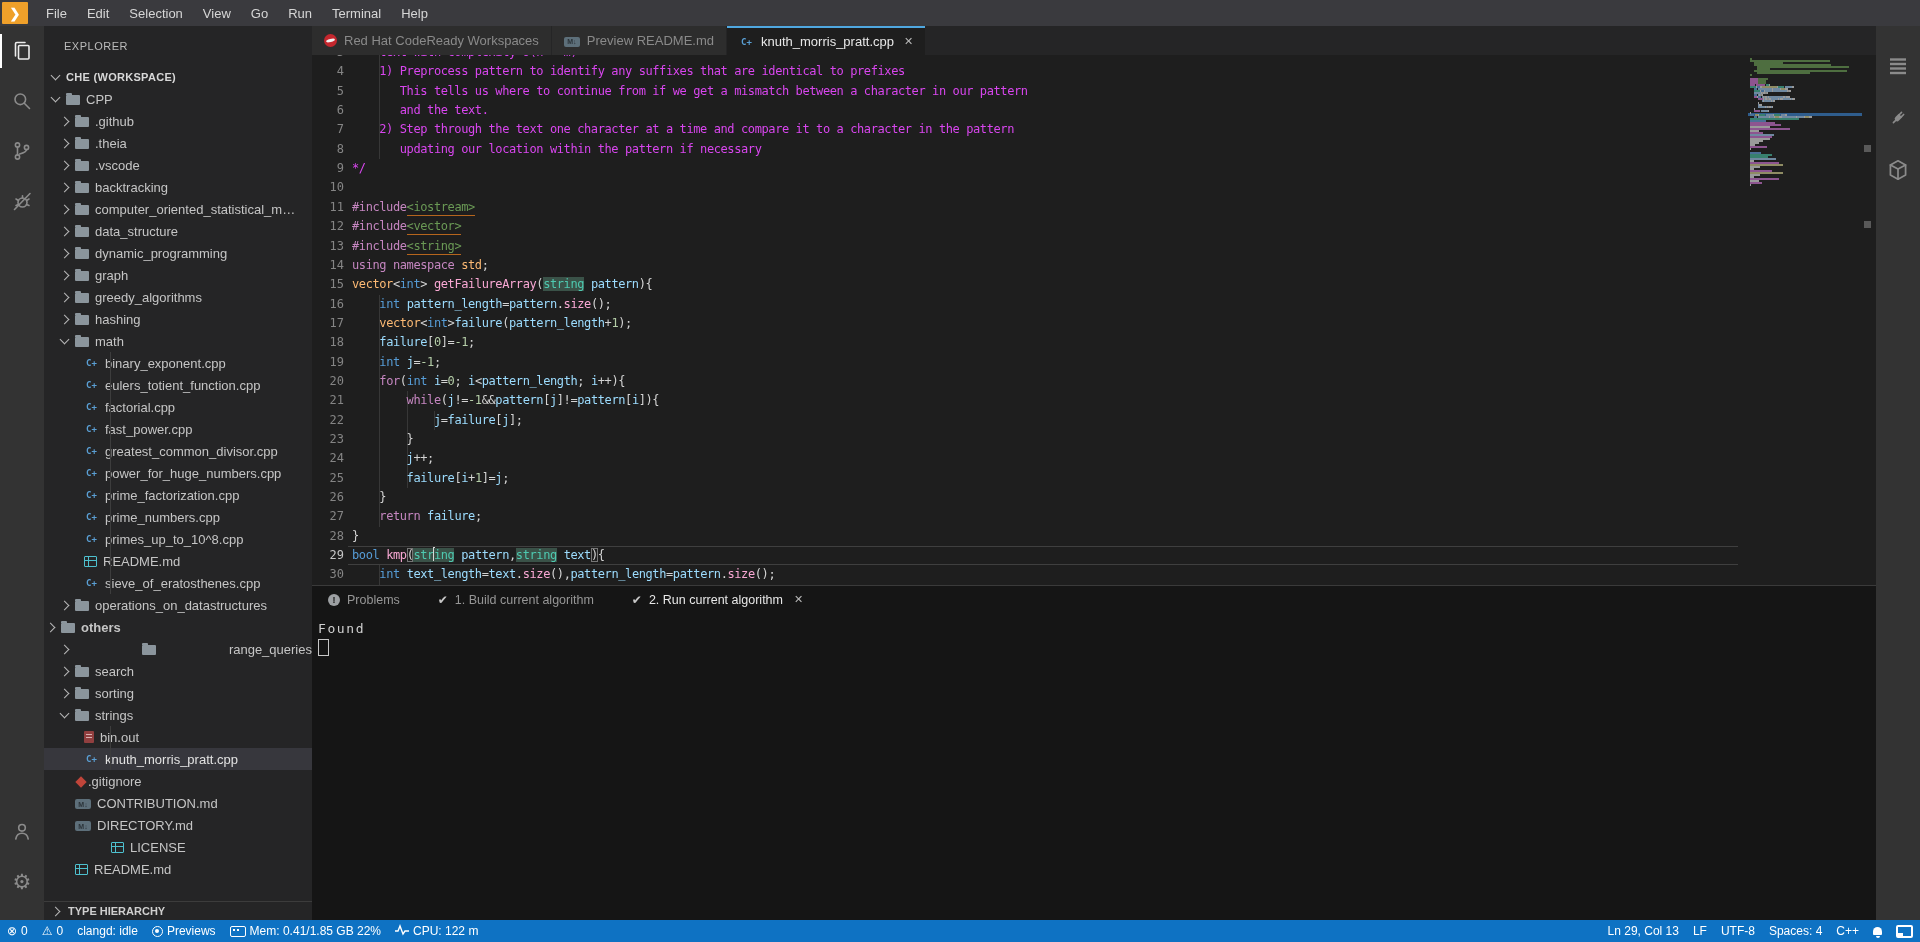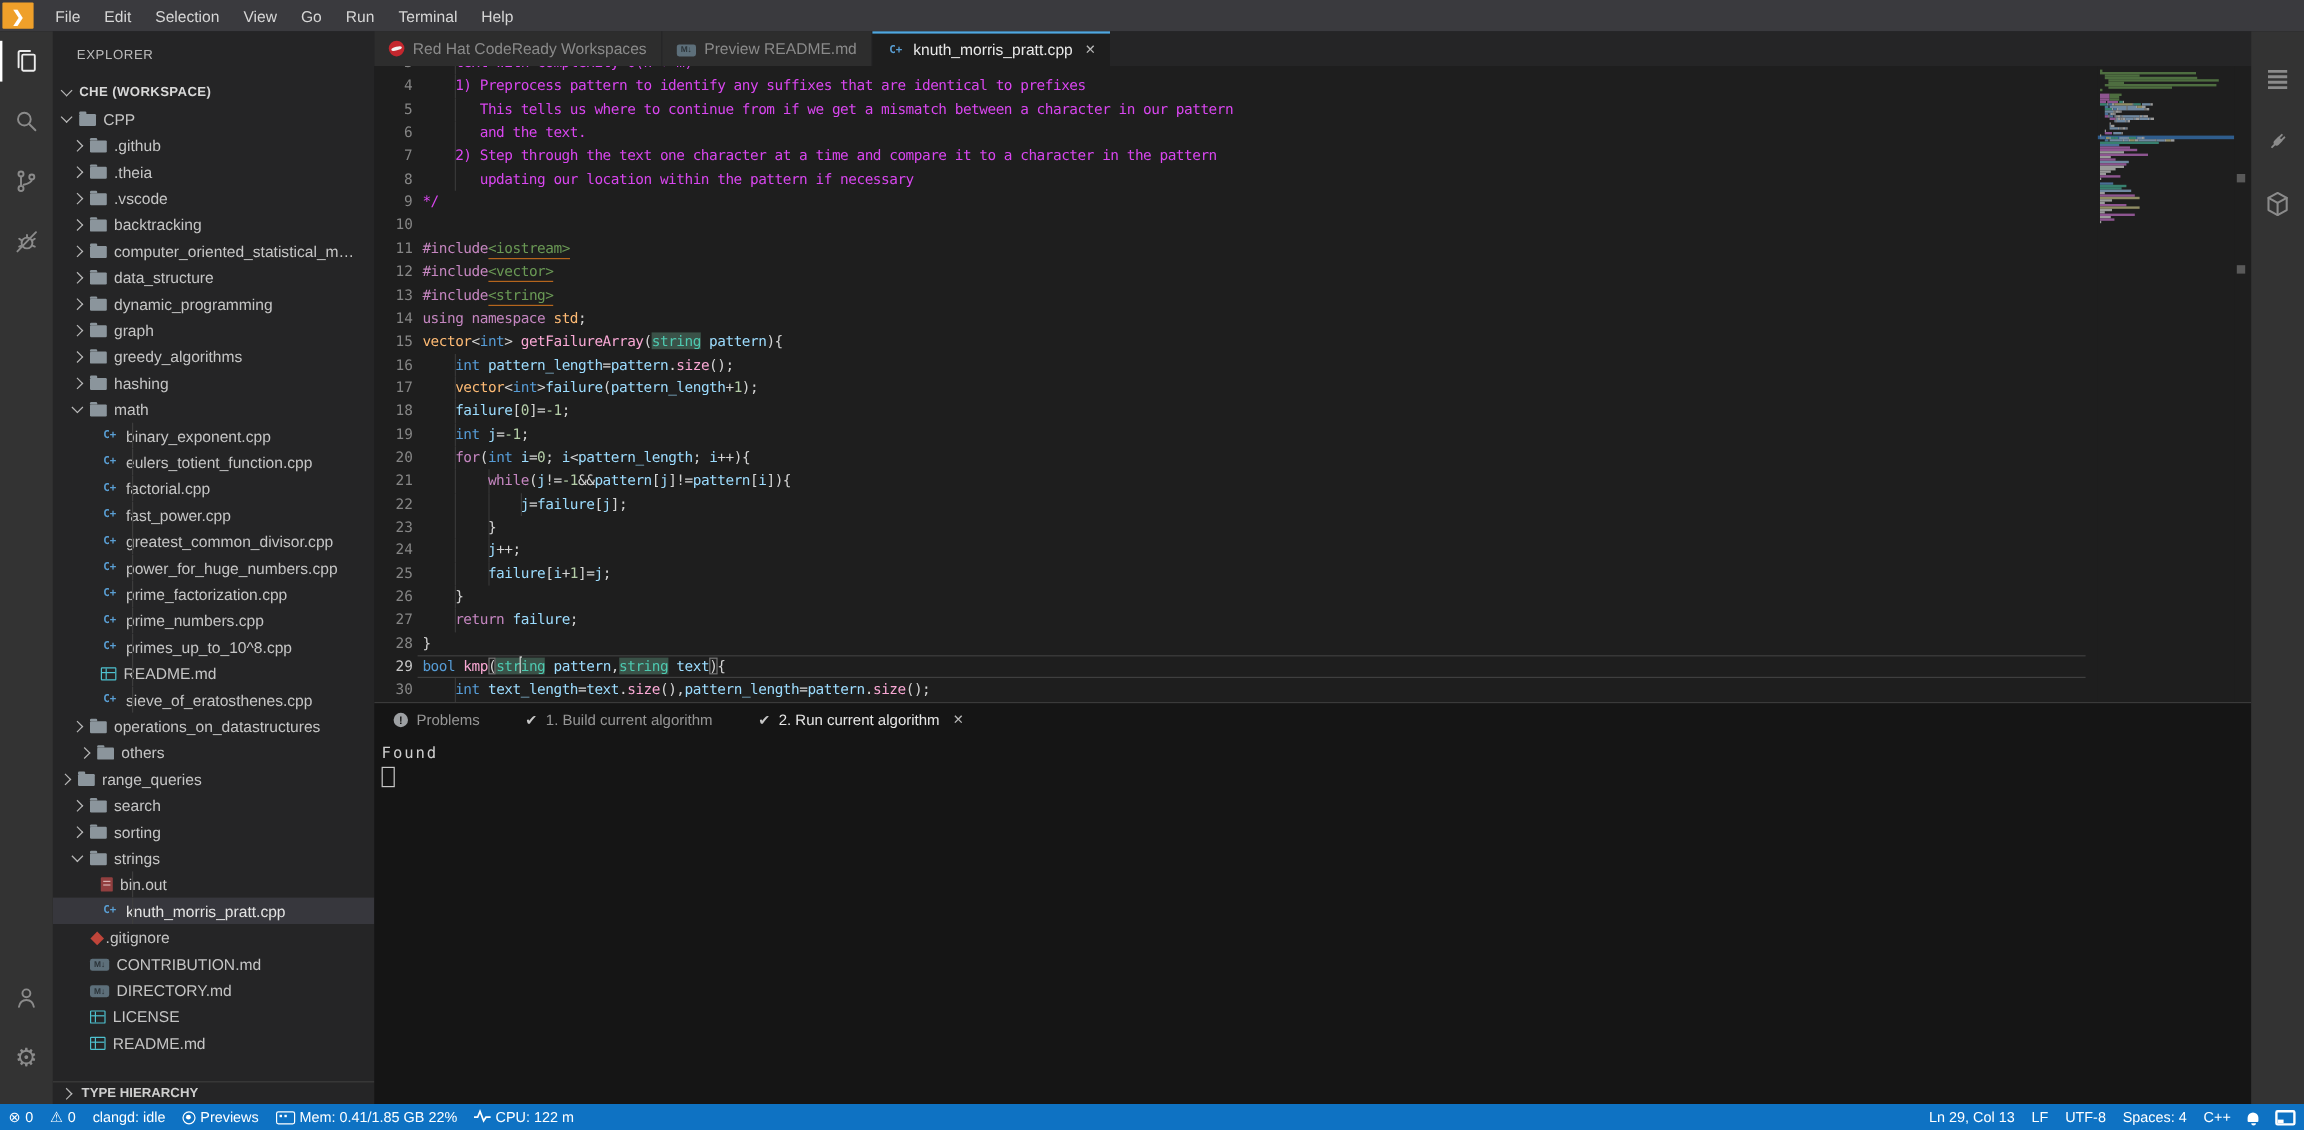--- a/index.html
+++ b/index.html
@@ -329,28 +329,28 @@
           <span class="ticon icon-cpp-file">C+</span>
           <span>sieve_of_eratosthenes.cpp</span>
         </div>
         <div class="trow" style="padding-left: 17px;">
           <span class="chev-slot">
             <span class="chev collapsed"></span>
           </span>
           <span class="ticon icon-folder"></span>
           <span>operations_on_datastructures</span>
         </div>
-        <div class="trow" style="padding-left: 23px;">
+        <div class="trow" style="padding-left: 3px; font-weight: bold;">
           <span class="chev-slot">
             <span class="chev collapsed"></span>
           </span>
           <span class="ticon icon-folder"></span>
           <span>others</span>
         </div>
-        <div class="trow" style="padding-left: 7px;">
+        <div class="trow" style="padding-left: 17px; justify-content: space-between;">
           <span class="chev-slot">
             <span class="chev collapsed"></span>
           </span>
           <span class="ticon icon-folder"></span>
           <span>range_queries</span>
         </div>
         <div class="trow" style="padding-left: 17px;">
           <span class="chev-slot">
             <span class="chev collapsed"></span>
           </span>
@@ -391,21 +391,21 @@
         <div class="trow" style="padding-left: 17px;">
           <span class="chev-slot"></span>
           <span class="ticon icon-markdown"></span>
           <span>CONTRIBUTION.md</span>
         </div>
         <div class="trow" style="padding-left: 17px;">
           <span class="chev-slot"></span>
           <span class="ticon icon-markdown"></span>
           <span>DIRECTORY.md</span>
         </div>
-        <div class="trow" style="padding-left: 17px;">
+        <div class="trow" style="padding-left: 17px; margin-left: 36px;">
           <span class="chev-slot"></span>
           <span class="ticon icon-table"></span>
           <span>LICENSE</span>
         </div>
         <div class="trow" style="padding-left: 17px;">
           <span class="chev-slot"></span>
           <span class="ticon icon-table"></span>
           <span>README.md</span>
         </div>
       </div>

